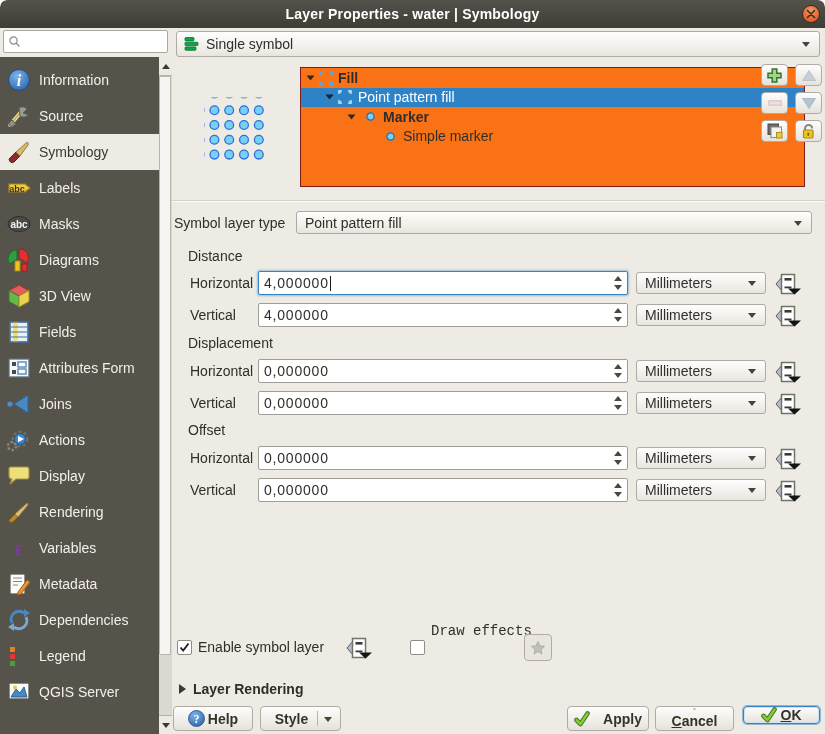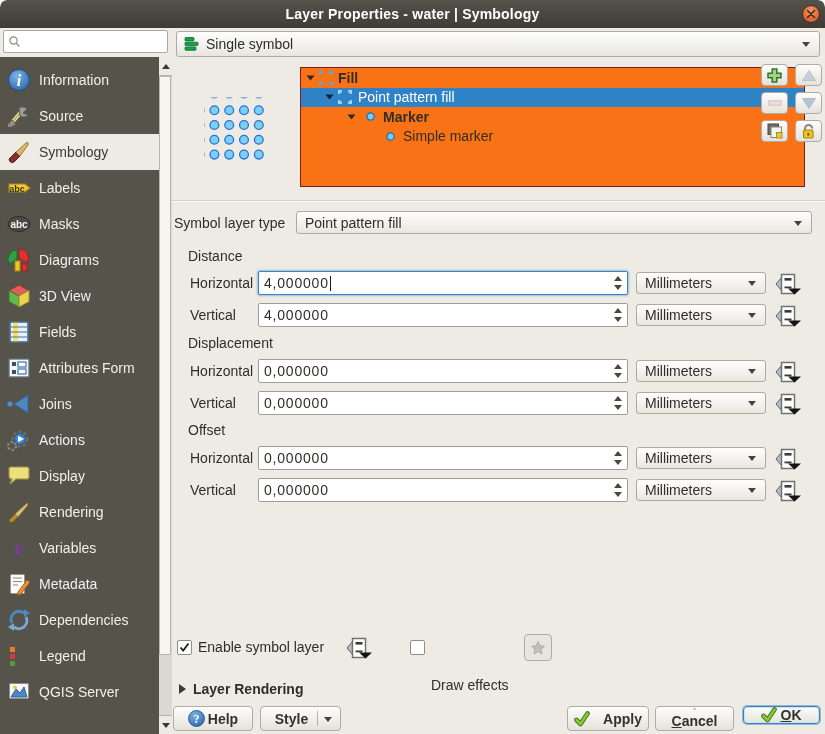--- a/index.html
+++ b/index.html
@@ -565,21 +565,21 @@
       <path d="M8 4 L2 11 L8 18 Z" fill="#b6bcc4" stroke="#5a5e64" stroke-width="1"></path>
       <rect x="7.5" y="1.5" width="13" height="19" fill="#ffffff" stroke="#6e7468" stroke-width="1.5"></rect>
       <rect x="10.5" y="5" width="7" height="2.6" fill="#3a3a3a"></rect>
       <rect x="8.2" y="10" width="11.5" height="1.6" fill="#ffffff"></rect>
       <rect x="10.5" y="13.5" width="7" height="1.8" fill="#3a3a3a"></rect>
       <path d="M14 15.5 L27 15.5 L20.5 21.5 Z" fill="#141414"></path>
     </svg>
   </button>
 
   <div class="checkbox" style="left:410px;top:640px;"></div>
-  <div class="cb-label" style="left:431px;top:676px;">Draw effects</div>
+  <div class="cb-label" style="left:431px;top:622px;font-family:Liberation Mono, monospace;">Draw effects</div>
   <div class="sq-btn" style="left:524px;top:634px;width:28px;height:27px;background:#e8e5df;">
     <svg width="16" height="16" viewBox="0 0 16 16">
       <path d="M8 1.5 L9.9 5.8 L14.5 6.3 L11 9.4 L12 14 L8 11.6 L4 14 L5 9.4 L1.5 6.3 L6.1 5.8 Z" fill="#c2bfb8" stroke="#a8a59e" stroke-width="0.8"></path>
     </svg>
   </div>
 
   <span class="expander"></span>
   <div class="flabel bold" style="left:193px;top:679px;height:20px;line-height:20px;">Layer Rendering</div>
 
   <button class="push-btn" style="left:173px;top:706px;width:80px;height:25px;">

